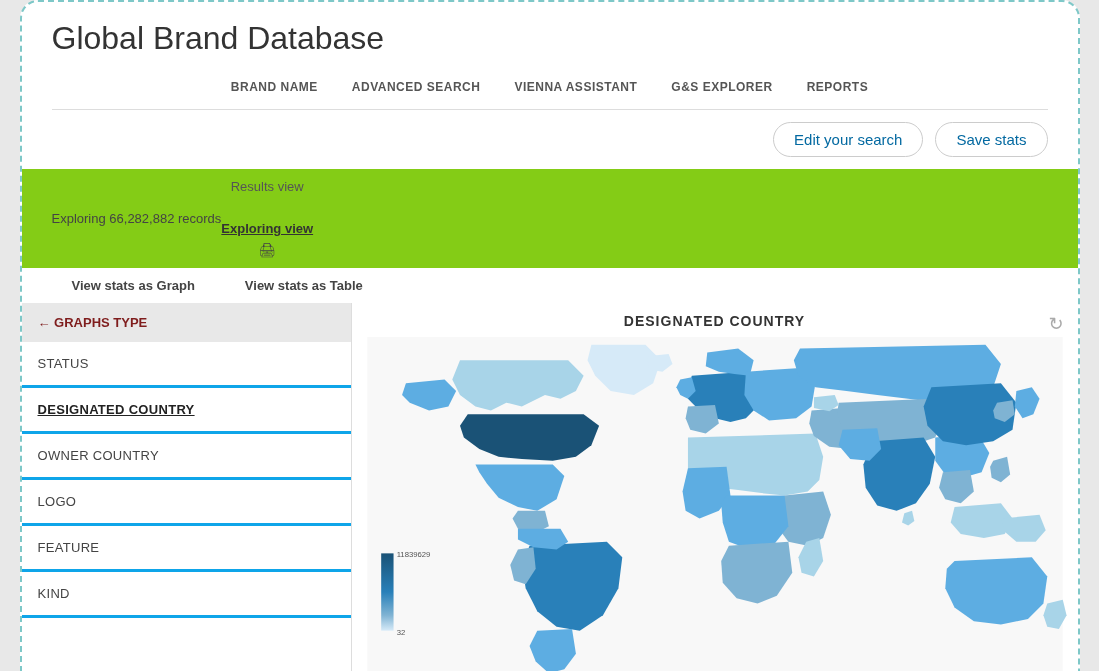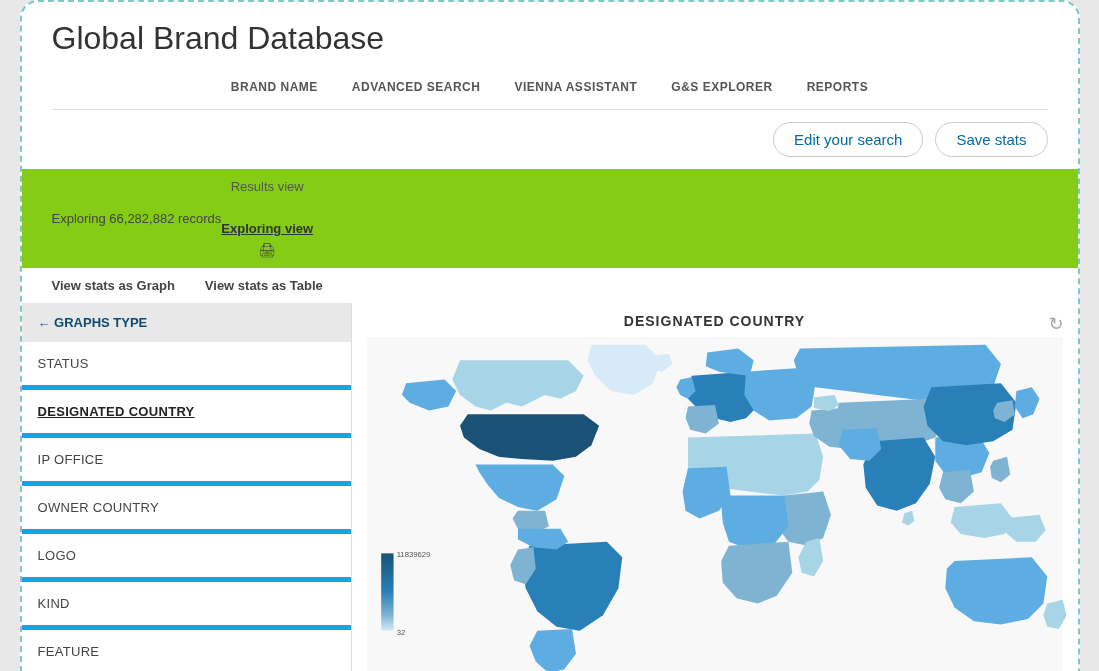--- a/index.html
+++ b/index.html
@@ -97,49 +97,49 @@
     }
     
     .view-switcher {
       padding: 10px 30px;
       display: flex;
       gap: 30px;
       font-size: 13px;
       font-weight: 600;
       color: #444;
     }
-    .view-switcher span { cursor: pointer; }
+    .view-switcher span { cursor: pointer; margin-left: 20px; }
     
     .main-content {
       display: flex;
       height: 420px;
     }
     
     .sidebar {
       width: 330px;
       min-width: 330px;
       border-right: 1px solid #ddd;
       background: #fff;
     }
     .sidebar-header {
       background: #e8e8e8;
       padding: 12px 16px;
       font-size: 13px;
       font-weight: 600;
-      color: #0c4a6e;
+      color: #7f1d1d;
       display: flex;
       align-items: center;
       gap: 8px;
       cursor: pointer;
     }
     .sidebar-item {
       padding: 14px 16px;
       font-size: 13px;
       color: #444;
-      border-bottom: 5px solid #0ea5e9;
+      border-bottom: 3px solid #0ea5e9;
       cursor: pointer;
       letter-spacing: 0.3px;
     }
     .sidebar-item.active {
       font-weight: 700;
       text-decoration: underline;
       color: #222;
     }
     
     .map-area {
@@ -208,25 +208,24 @@
     <span>View stats as Graph</span>
     <span>View stats as Table</span>
   </div>
 
   <div class="main-content">
 
     <div class="sidebar">
       <div class="sidebar-header">← GRAPHS TYPE</div>
       <div class="sidebar-item">STATUS</div>
       <div class="sidebar-item active">DESIGNATED COUNTRY</div>
-      <div class="sidebar-item">IP OFFICE</div>
       <div class="sidebar-item">OWNER COUNTRY</div>
       <div class="sidebar-item">LOGO</div>
+      <div class="sidebar-item">FEATURE</div>
       <div class="sidebar-item">KIND</div>
-      <div class="sidebar-item">FEATURE</div>
     </div>
 
     <div class="map-area">
       <div class="map-title">DESIGNATED COUNTRY</div>
       <span class="refresh-icon" style="position:absolute;top:10px;right:14px;font-size:18px;color:#aaa;cursor:pointer;">↻</span>
 
       <svg class="world-map" viewBox="0 0 900 440" xmlns="http://www.w3.org/2000/svg">
 
         <rect width="900" height="440" fill="#f8f8f8"></rect>
 

